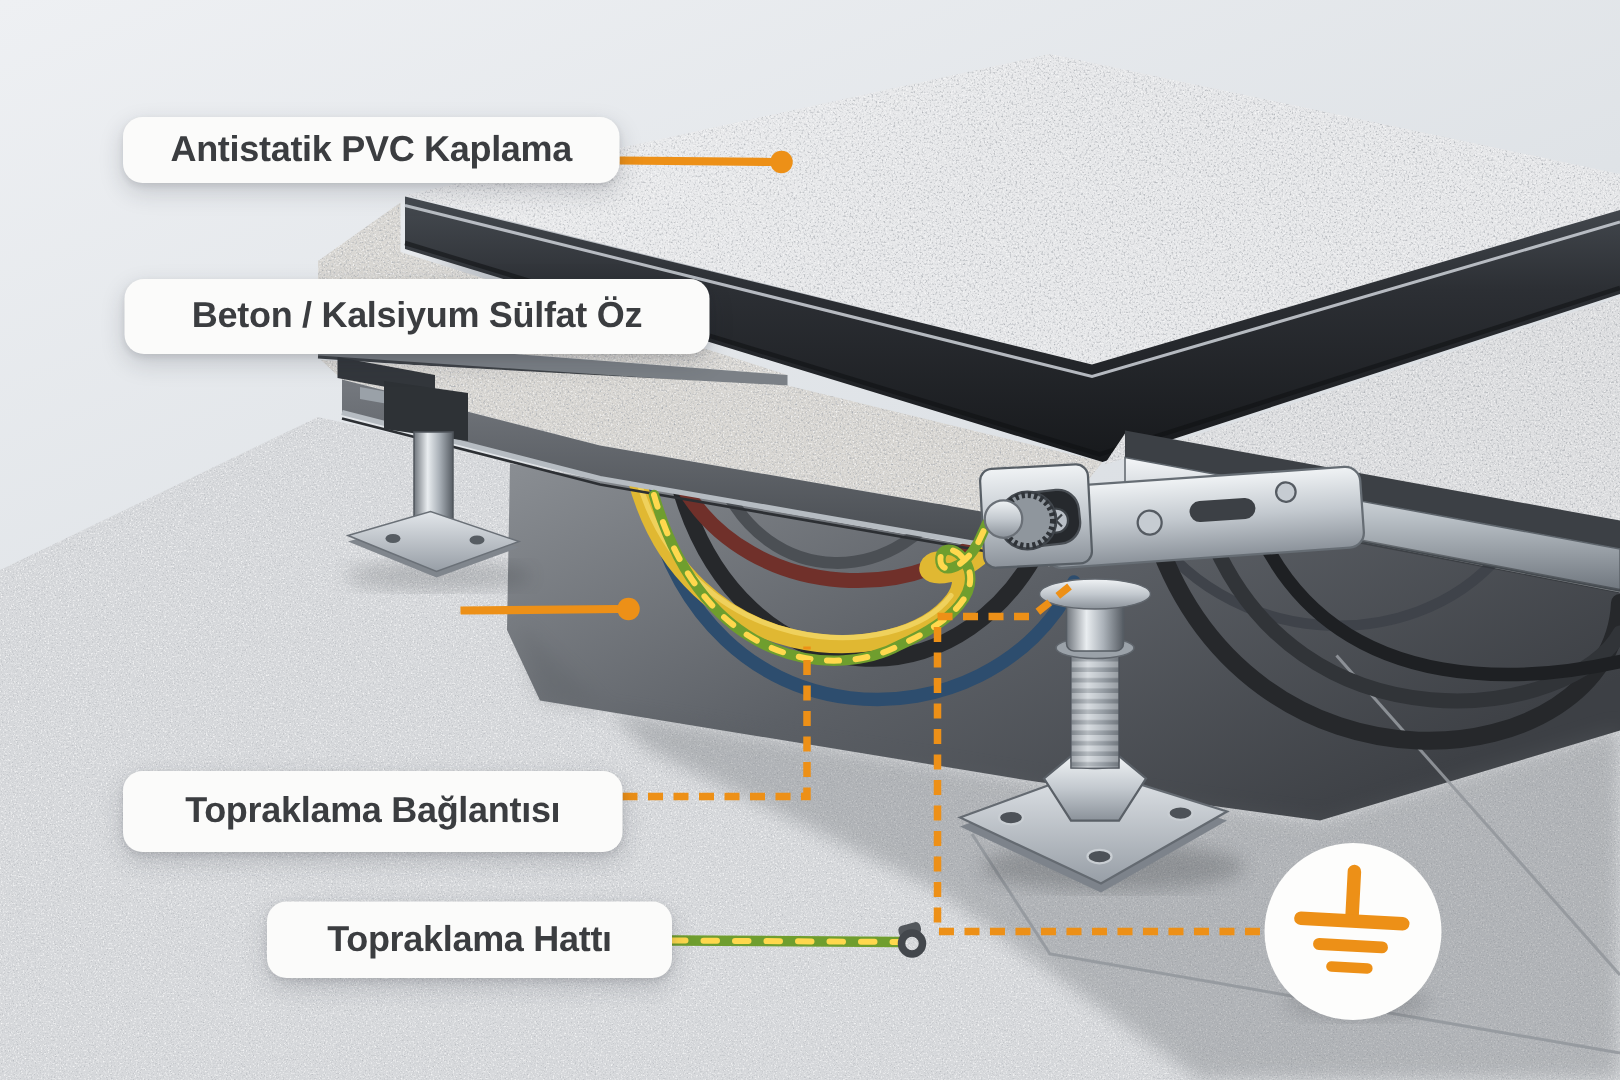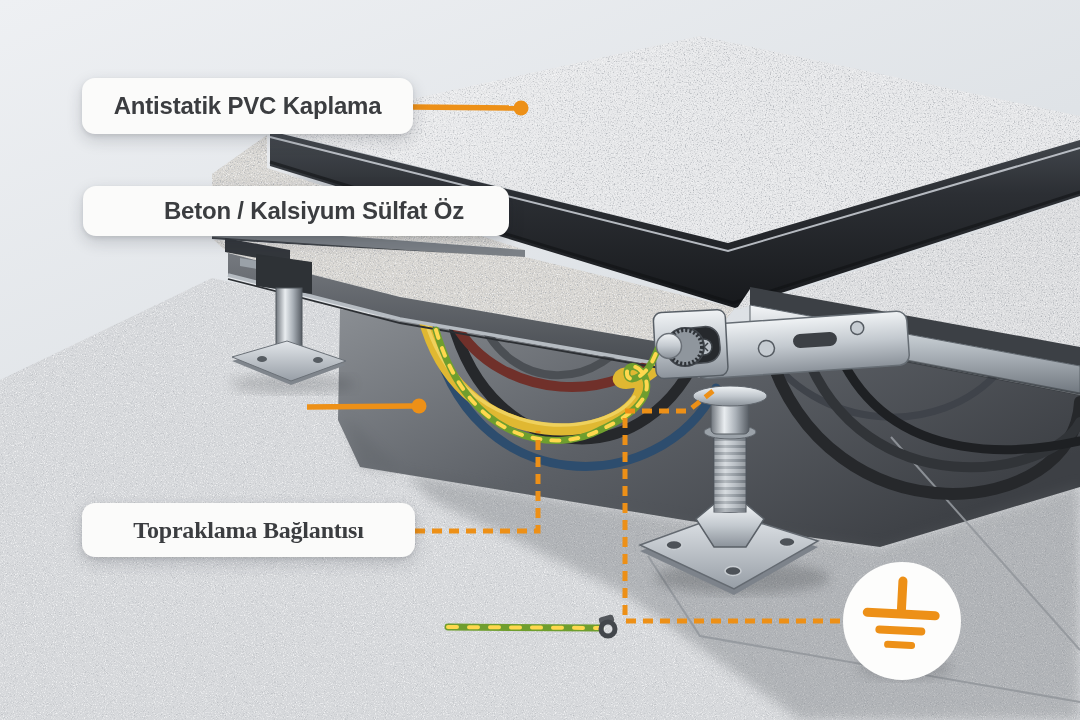--- a/index.html
+++ b/index.html
@@ -249,23 +249,26 @@
     <circle cx="902" cy="621" r="59" fill="#fdfdfc"></circle>
     <g class="cl" stroke-linecap="round" transform="rotate(3 901 618)">
       <path d="M901,581 L901,613" stroke-width="9"></path>
       <path d="M867,614 L935,614" stroke-width="9"></path>
       <path d="M880,630.5 L922,630.5" stroke-width="8"></path>
       <path d="M889,645 L913,645" stroke-width="7"></path>
     </g>
   </g>
 </svg>
 
-<div class="pill" style="left:82px;top:78px;width:331px;height:56px;">
+<div class="pill" style="left:82px;top:78px;width:331px;height:44px;">
   <span>Antistatik PVC Kaplama</span>
 </div>
-<div class="pill" style="left:83px;top:186px;width:390px;height:50px;padding-left:36px;">
+<div class="pill" style="left:83px;top:186px;width:390px;height:50px;">
   <span>Beton / Kalsiyum Sülfat Öz</span>
 </div>
-<div class="pill" style="left:82px;top:503px;width:333px;height:54px;font-family:Liberation Serif, serif;">
+<div class="pill" style="left:82px;top:514px;width:333px;height:54px;">
   <span>Topraklama Bağlantısı</span>
 </div>
+<div class="pill" style="left:178px;top:601px;width:270px;height:51px;">
+  <span>Topraklama Hattı</span>
+</div>
 
 </div>
 
 </body></html>

